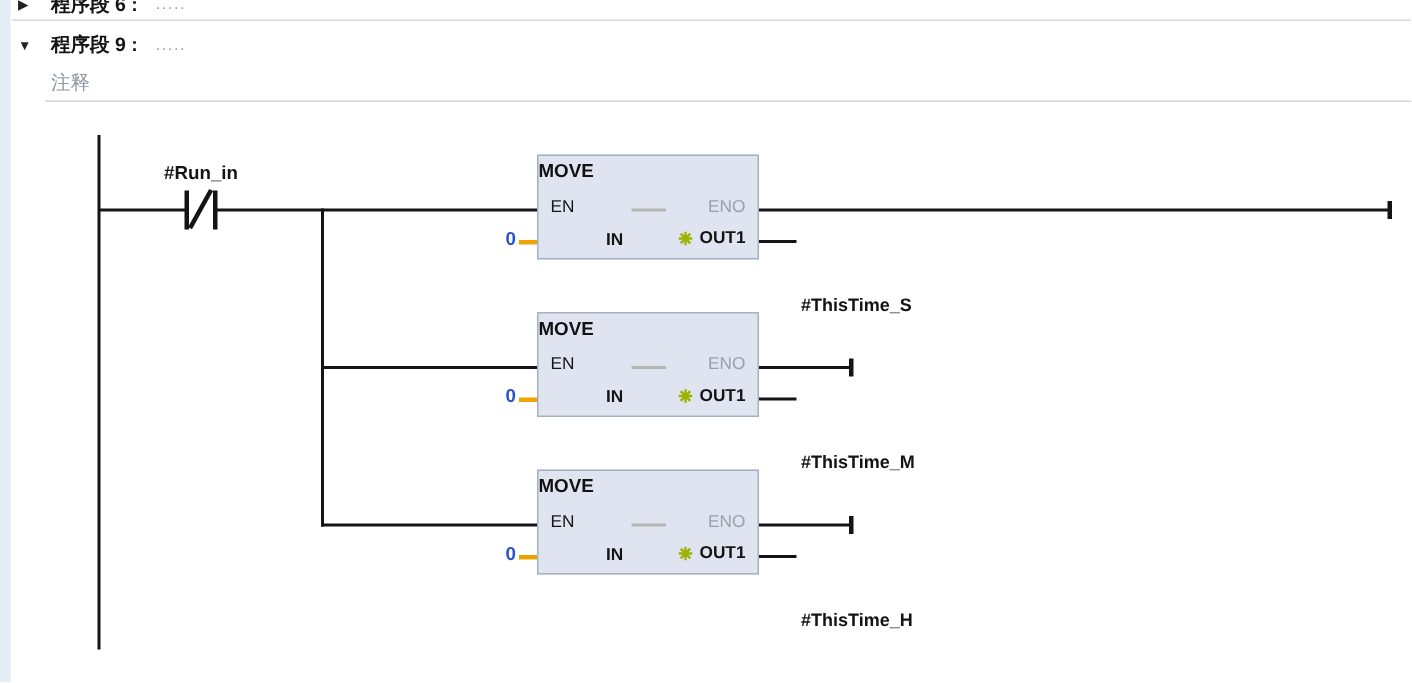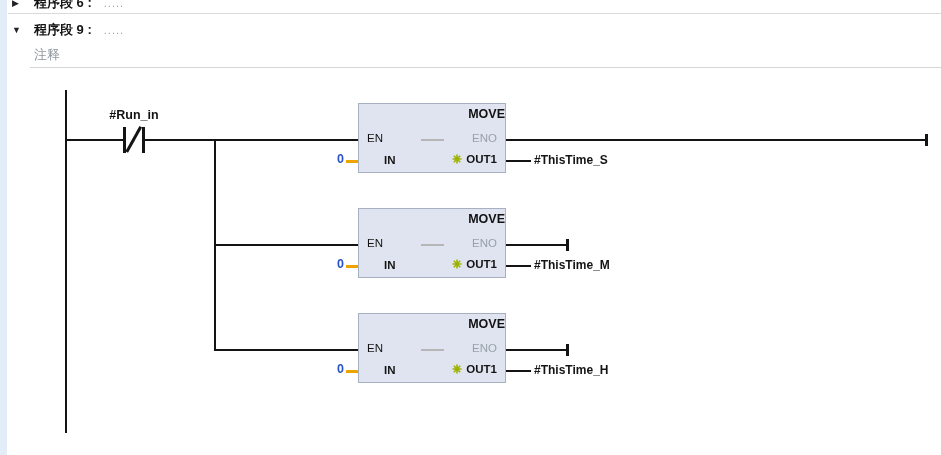--- a/index.html
+++ b/index.html
@@ -42,37 +42,37 @@
   .cbar{position:absolute;width:3px;height:26px;top:127px;background:#141414;}
   .cbar-l{left:123px;}
   .cbar-r{left:142px;}
   .cslash{position:absolute;left:119px;top:138px;width:29px;height:2.5px;background:#141414;transform:rotate(-61deg);}
   .contact-label{position:absolute;left:92px;top:108px;width:84px;text-align:center;font-size:12.5px;font-weight:600;color:#141414;}
 
   
   .move-block{position:absolute;left:358px;width:148px;height:70px;box-sizing:border-box;
     background:#dfe4f0;border:1px solid #a7b0c0;}
   .b1{top:103px;} .b2{top:208px;} .b3{top:313px;}
-  .blk-title{position:absolute;top:3px;left:0;right:0;text-align:right;font-size:12.5px;font-weight:bold;color:#111;}
+  .blk-title{position:absolute;top:3px;left:0;right:0;text-align:left;font-size:12.5px;font-weight:bold;color:#111;}
   .row-en{position:absolute;top:28px;left:8px;font-size:11.5px;font-weight:normal;color:#141414;}
   .row-eno{position:absolute;top:28px;right:8px;font-size:11.5px;color:#9aa0a8;}
   .eno-dash{position:absolute;top:35px;left:62px;width:23px;height:2px;background:#b6b6b6;}
-  .row-in{position:absolute;top:50px;left:4px;font-size:11.5px;font-weight:bold;color:#141414;padding-left:21px;}
+  .row-in{position:absolute;top:50px;left:24px;font-size:11.5px;font-weight:bold;color:#141414;padding-left:21px;}
   .out-cluster{position:absolute;top:49px;right:8px;display:flex;align-items:center;gap:4px;}
   .out1{font-size:11.5px;font-weight:bold;color:#141414;}
   .star{display:inline-flex;align-items:center;}
 
   
   .in-val{position:absolute;left:326px;width:18px;text-align:right;font-size:12.5px;font-weight:bold;color:#2a52c9;}
   .iv1{top:152px;} .iv2{top:257px;} .iv3{top:362px;}
   .orange{position:absolute;left:346px;width:12px;height:2.5px;background:#eda400;}
   .ow1{top:160px;} .ow2{top:265px;} .ow3{top:370px;}
   .outwire{position:absolute;left:506px;width:25px;height:2px;background:#141414;}
   .tw1{top:160px;} .tw2{top:265px;} .tw3{top:370px;}
-  .operand{position:absolute;left:534px;font-size:12px;font-weight:600;color:#141414;white-space:nowrap;}
+  .operand{position:absolute;left:534px;font-size:12px;font-weight:600;color:#141414;white-space:nowrap;margin-top:43px;}
   .op1{top:153px;} .op2{top:258px;} .op3{top:363px;}
 </style>
 </head>
 <body>
 
 <div class="screen">
   <div class="left-strip"></div>
 
   <div class="net-row net6">
     <span class="tri">▶</span>

